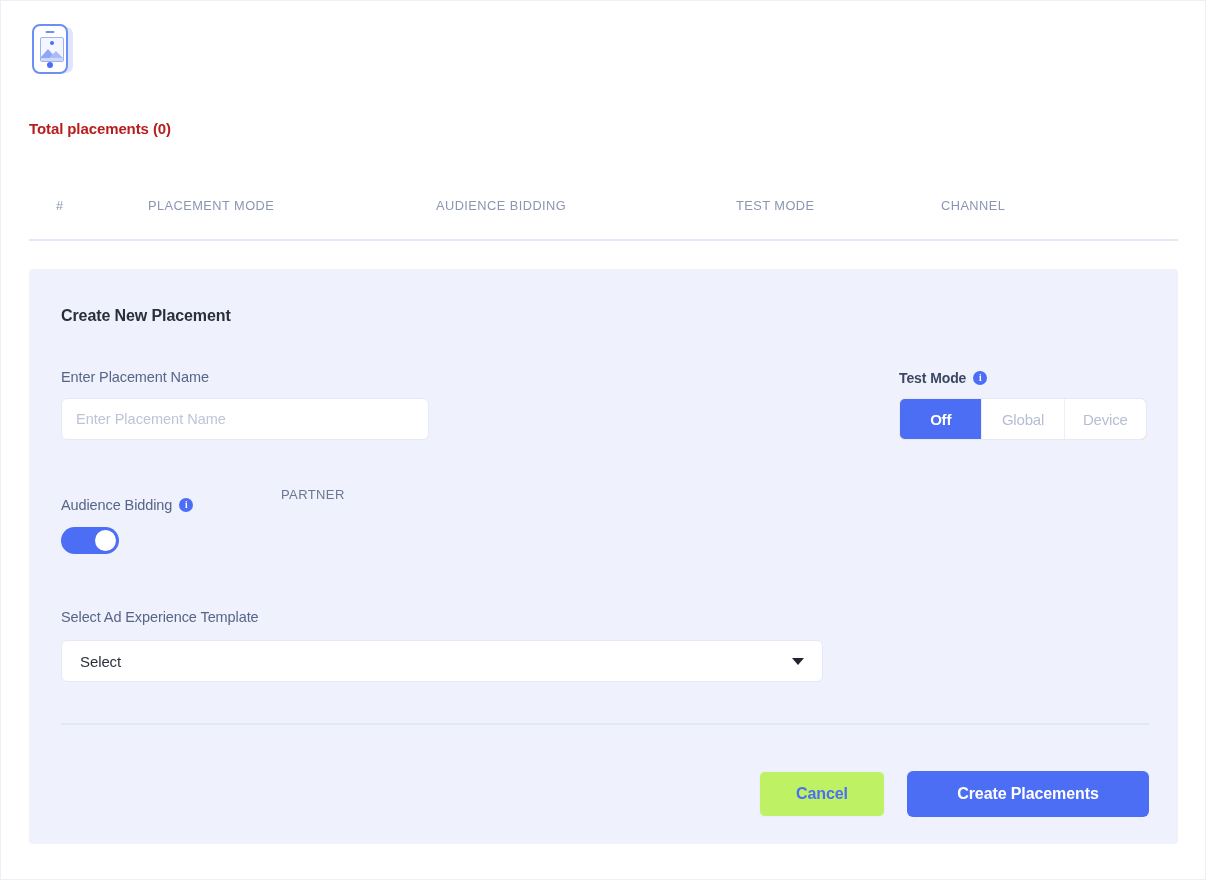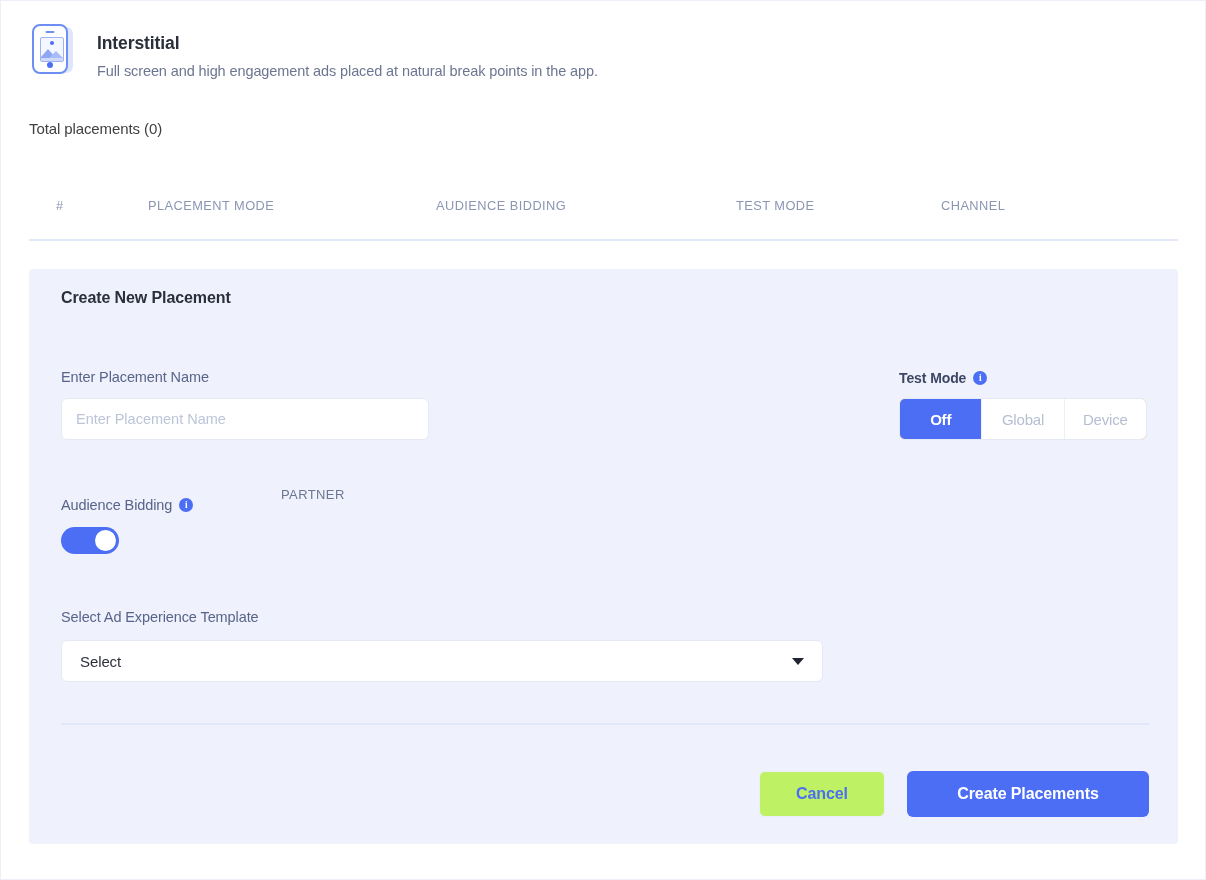--- a/index.html
+++ b/index.html
@@ -138,22 +138,22 @@
     color: #6c7691;
     letter-spacing: -0.1px;
   }
 
   
   .total-placements {
     position: absolute;
     left: 28px;
     top: 119px;
     font-size: 15px;
-    font-weight: normal;
-    color: #404040;
+    font-weight: bold;
+    color: #b91c1c;
     letter-spacing: -0.1px;
     text-align: center;
   }
 
   
   .table {
     position: absolute;
     left: 28px;
     top: 170px;
     width: 1149px;
@@ -184,21 +184,21 @@
     top: 268px;
     width: 1149px;
     height: 575px;
     background: #eff2fc;
     border-radius: 4px;
   }
 
   .panel-title {
     position: absolute;
     left: 32px;
-    top: 20px;
+    top: 38px;
     font-size: 16px;
     font-weight: bold;
     color: #2b2f3a;
     letter-spacing: -0.1px;
   }
 
   .field-label {
     font-size: 14.5px;
     color: #59648a;
     letter-spacing: -0.1px;
@@ -410,24 +410,20 @@
         <div class="notch"></div>
         <div class="screen">
           <div class="sun"></div>
           <div class="mountain"></div>
           <div class="mountain2"></div>
           <div class="base"></div>
         </div>
         <div class="home"></div>
       </div>
     </div>
-    <div class="header-text">
-      <div class="title">Interstitial</div>
-      <div class="subtitle">Full screen and high engagement ads placed at natural break points in the app.</div>
-    </div>
   </div>
 
   <div class="total-placements">Total placements (0)</div>
 
   <div class="table">
     <div class="table-head">
       <div class="th c0">#</div>
       <div class="th c1">PLACEMENT MODE</div>
       <div class="th c2">AUDIENCE BIDDING</div>
       <div class="th c3">TEST MODE</div>

